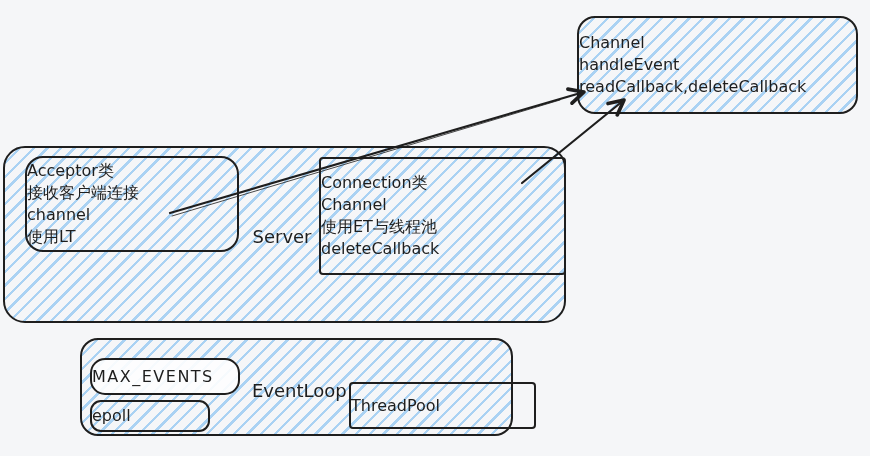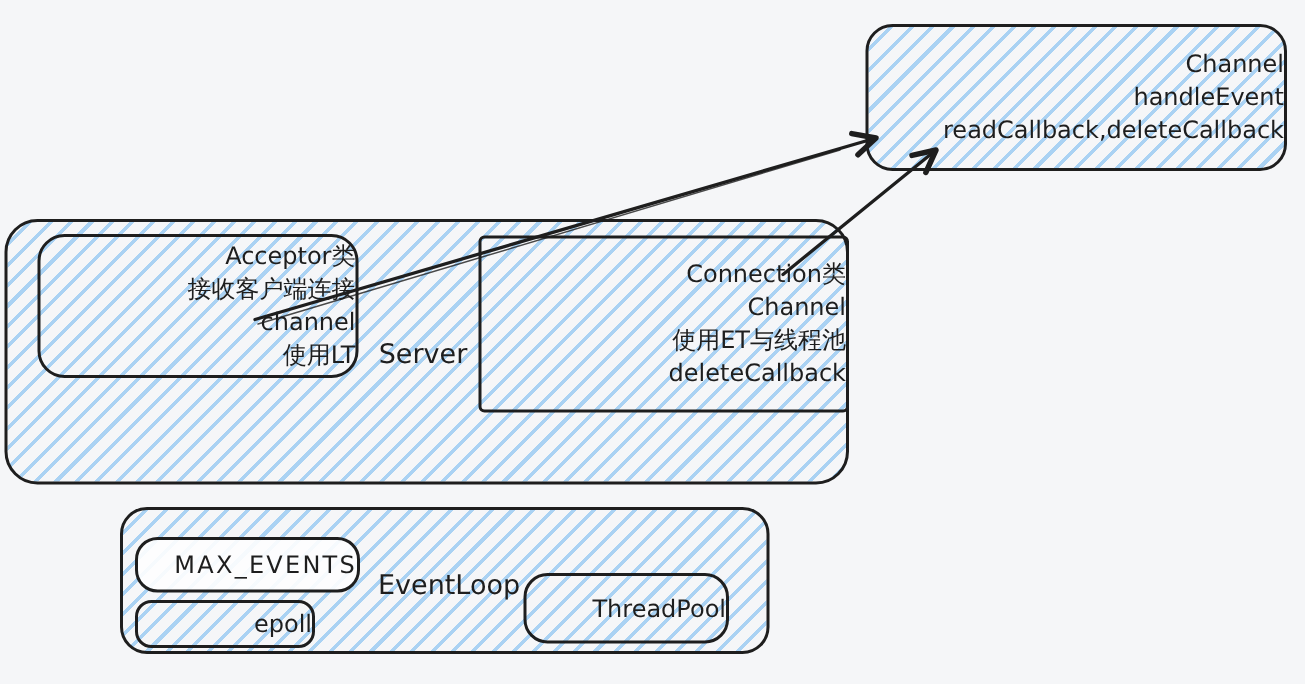--- a/index.html
+++ b/index.html
@@ -14,21 +14,21 @@
     background: #f5f6f8;
     overflow: hidden;
     color: #1e1e1e;
   }
   .box {
     position: absolute;
     border: 2.2px solid #1e1e1e;
     box-sizing: border-box;
     display: flex;
     flex-direction: column;
-    align-items: flex-end;
+    align-items: flex-start;
     justify-content: center;
     text-align: center;
   }
   .hatch {
     background-image: repeating-linear-gradient(
       135deg,
       rgba(151, 201, 242, 0.80) 0px,
       rgba(151, 201, 242, 0.80) 2.4px,
       rgba(255, 255, 255, 0.0) 2.4px,
       rgba(255, 255, 255, 0.0) 9.6px
@@ -53,21 +53,21 @@
     white-space: nowrap;
   }
   .server-label    { left: 229px; top: 78px; width: 96px; }
   .eventloop-label { left: 170px; top: 40px; width: 93px; }
   .eventloop-box { left: 80px;  top: 338px; width: 433px; height: 98px; border-radius: 18px; }
   .max-events-box{ left: 8px;   top: 18px;  width: 150px; height: 37px; border-radius: 15px;
                    background: rgba(253, 253, 254, 0.92); font-size: 16px; letter-spacing: 1.5px;
                    border-width: 2px; }
   .epoll-box     { left: 8px;   top: 60px;  width: 120px; height: 32px; border-radius: 11px;
                    background: transparent; border-width: 2px; }
-  .threadpool-box{ left: 267px; top: 42px;  width: 137px; height: 47px; border-radius: 16px;
+  .threadpool-box{ left: 267px; top: 42px;  width: 187px; height: 47px; border-radius: 4px;
                    background: transparent; border-width: 2px; font-size: 17px; }
   .inner-label { font-size: 16px; line-height: 20px; white-space: nowrap; }
   .arrow-layer {
     position: absolute;
     left: 0; top: 0;
     width: 870px; height: 456px;
     pointer-events: none;
   }
   .arrow-layer line, .arrow-layer path { pointer-events: stroke; }
 </style>

